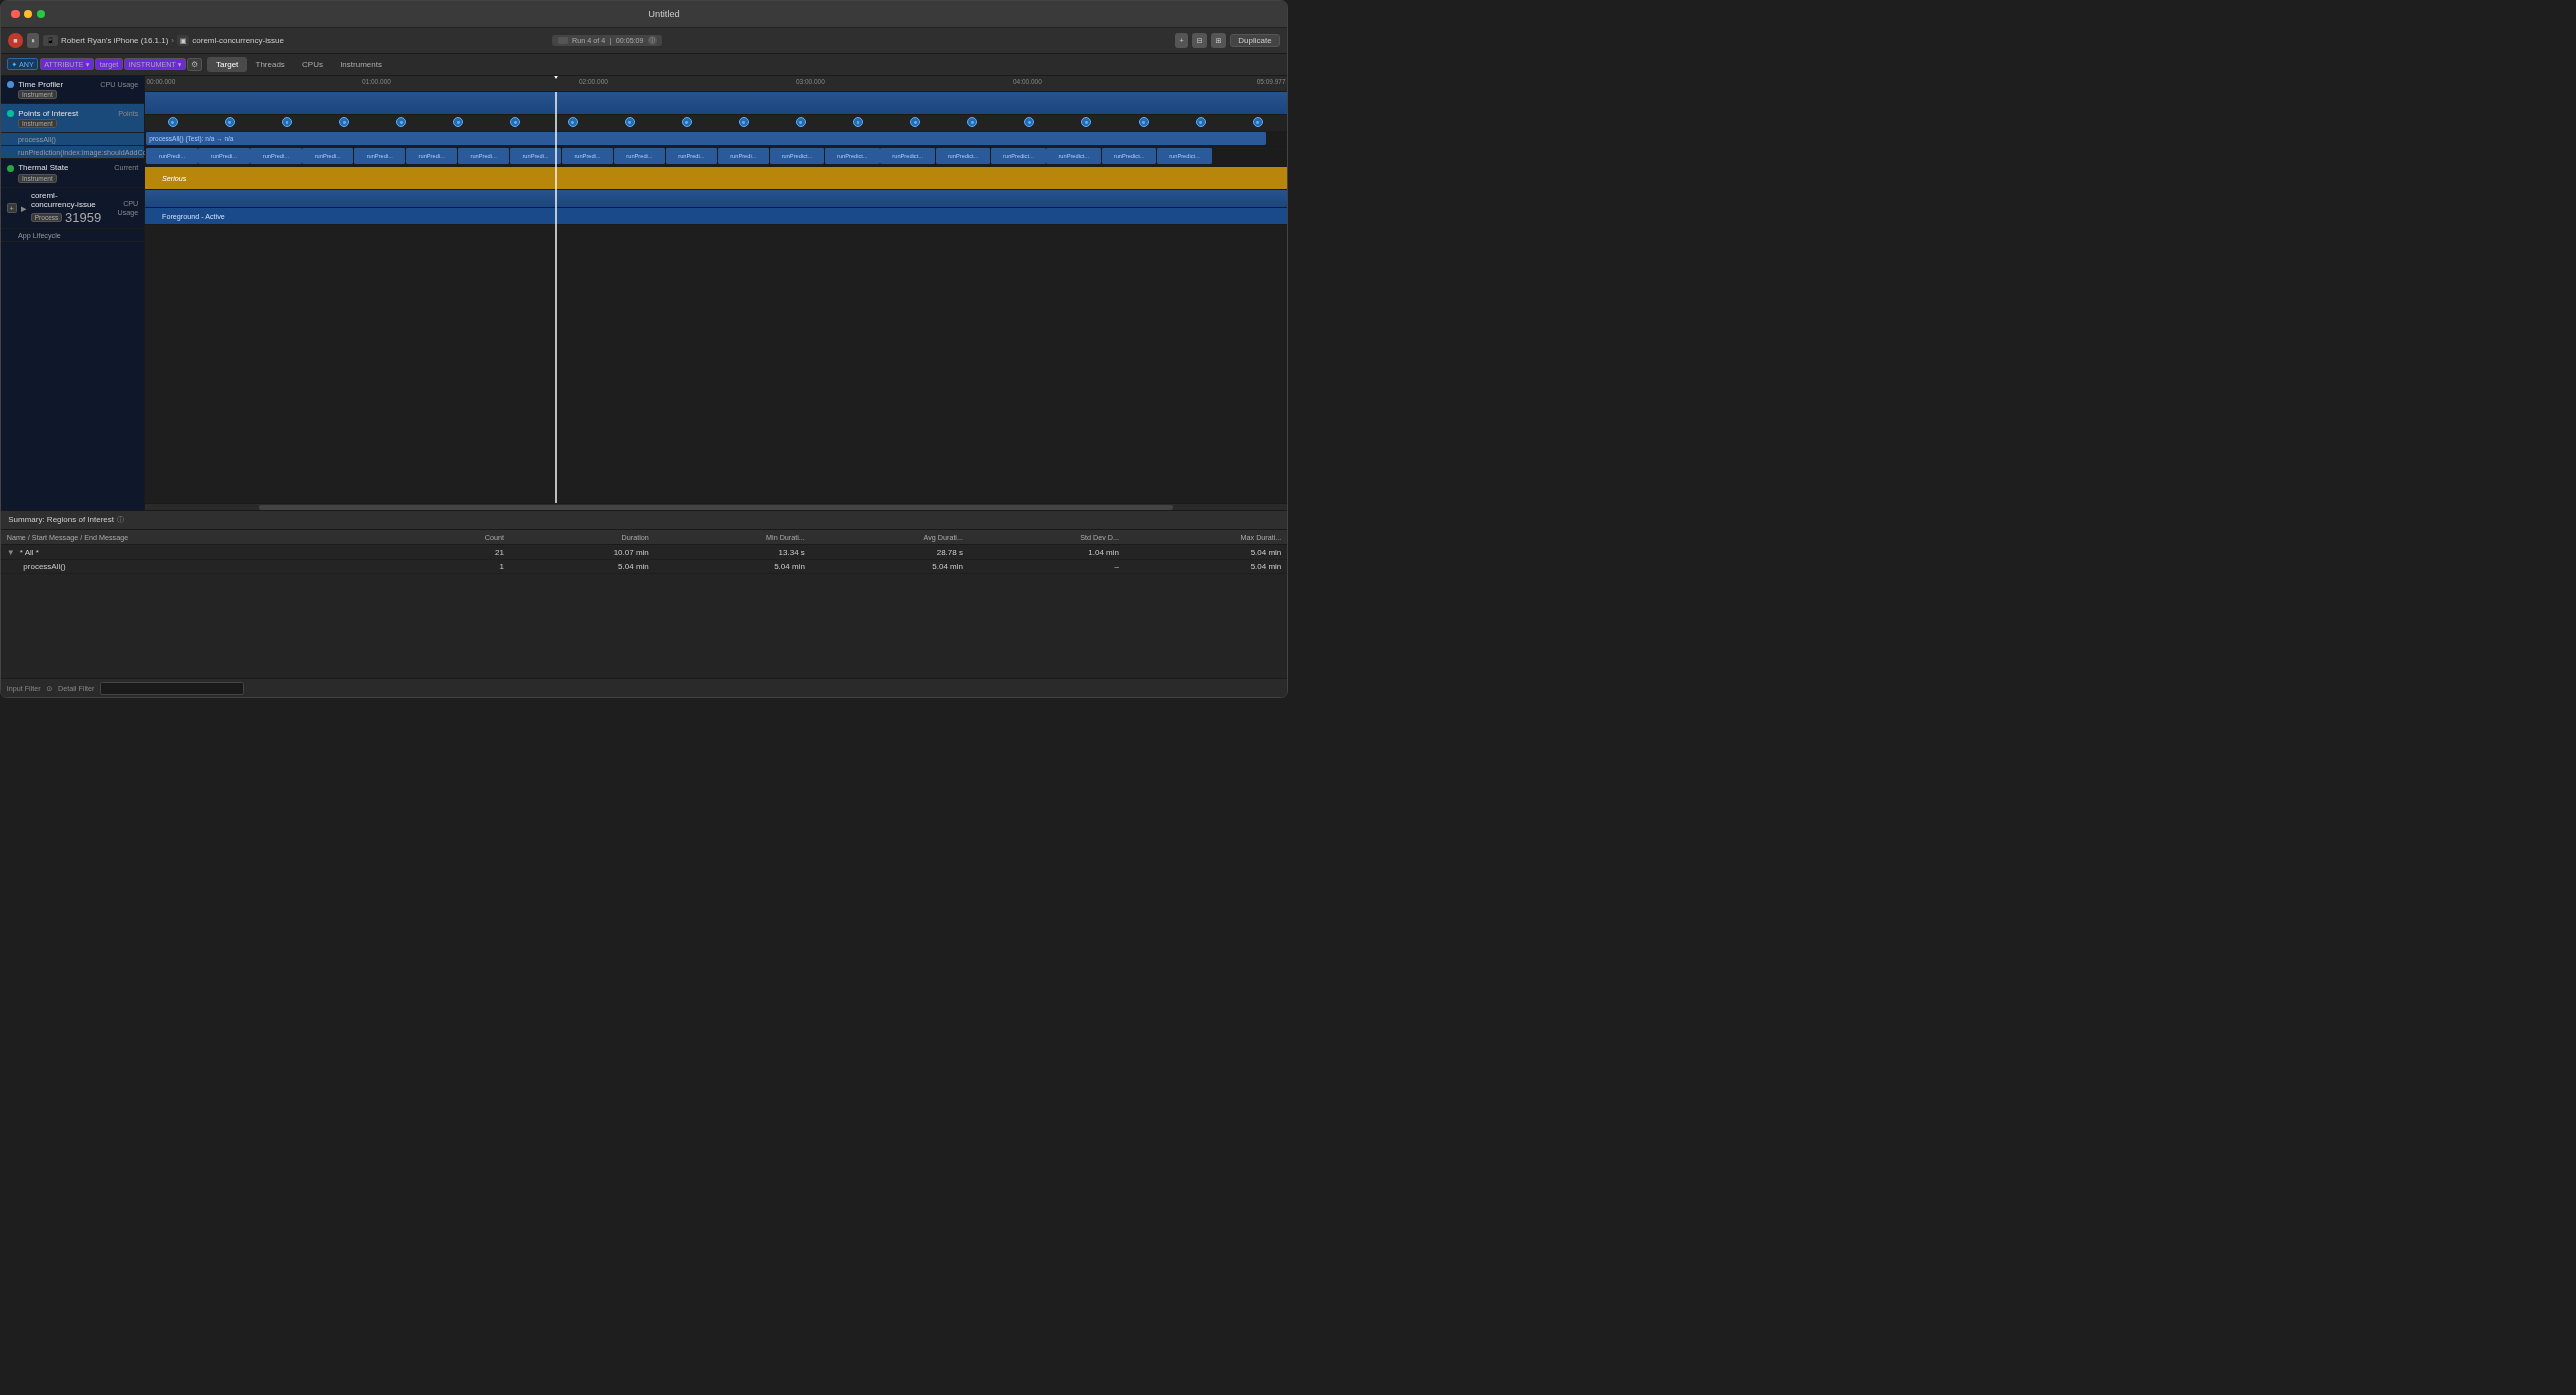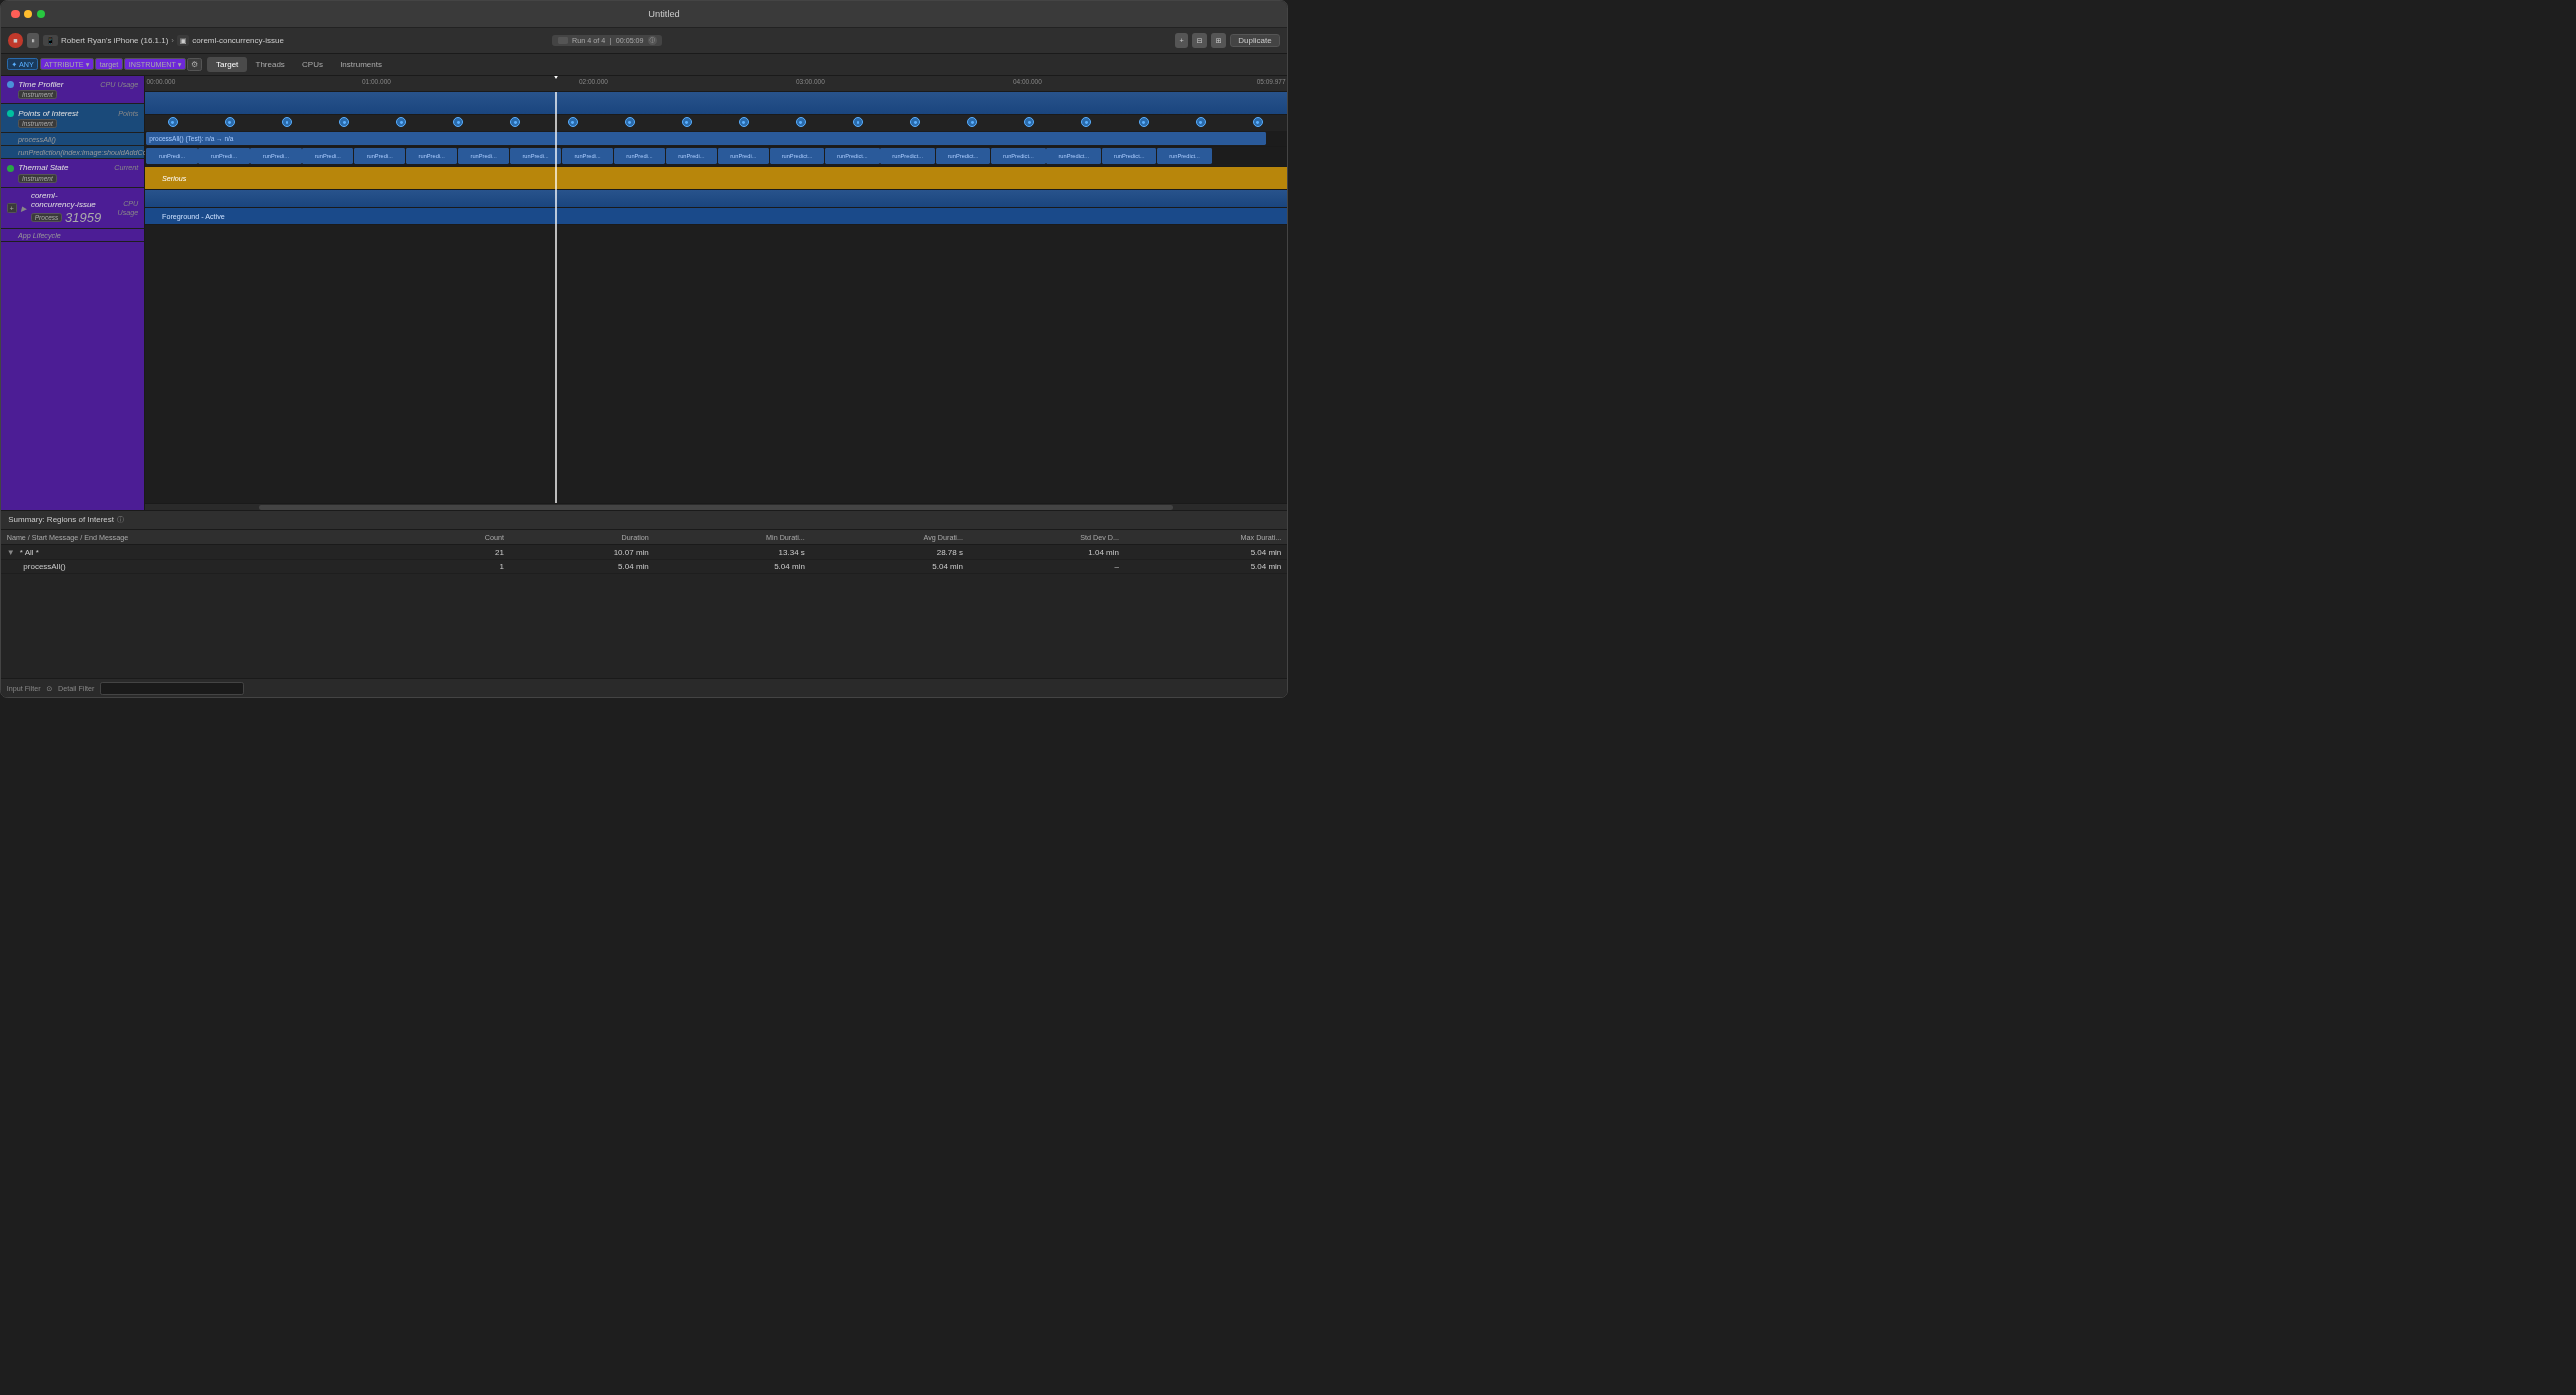--- a/index.html
+++ b/index.html
@@ -142,26 +142,25 @@
     }
     
     .main-content {
       display: flex;
       flex: 1;
       overflow: hidden;
     }
     
     .left-panel {
       width: 144px;
-      background: #4c1d95;
+      background: #0f172a;
       flex-shrink: 0;
       border-right: 0.7px solid #1a1a1a;
       display: flex;
       flex-direction: column;
-      font-style: italic;
     }
     .instrument-row {
       display: flex;
       align-items: flex-start;
       padding: 4.3px 5.7px;
       border-bottom: 0.7px solid #1e1e1e;
       position: relative;
     }
     .instrument-row.selected {
       background: #1a4a7a;

